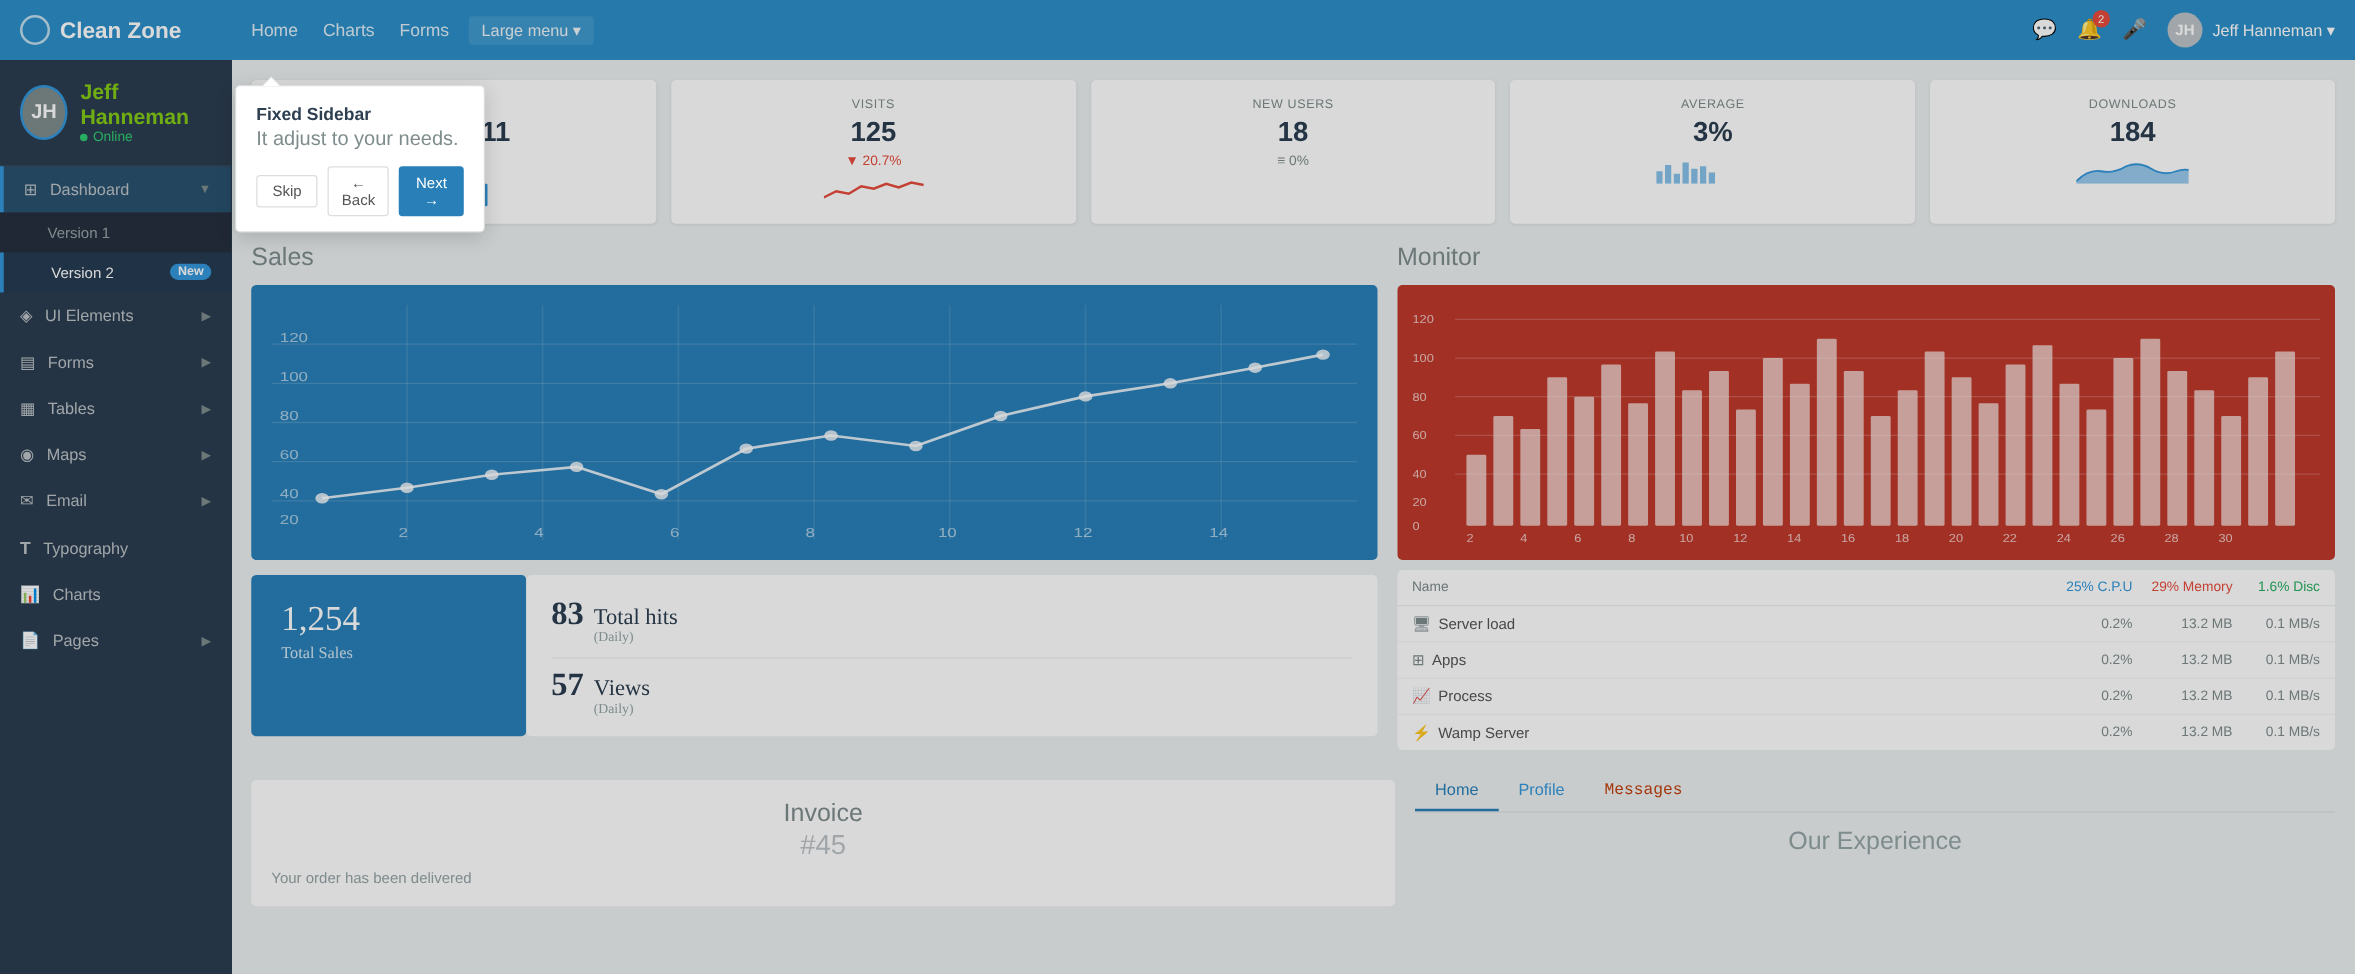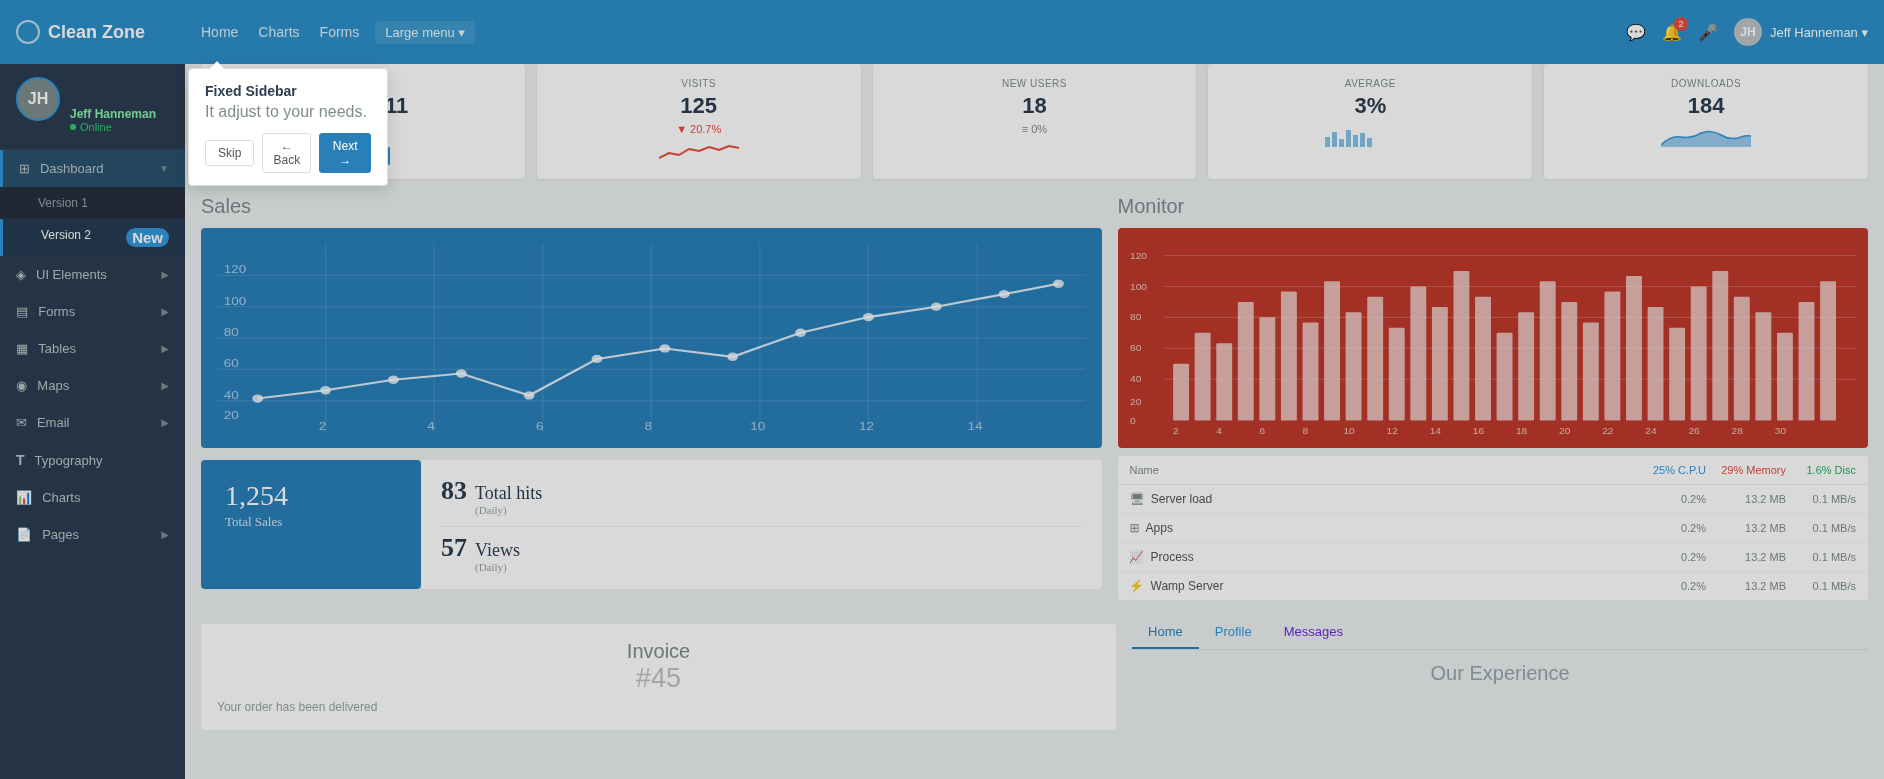--- a/index.html
+++ b/index.html
@@ -1,21 +1,21 @@
 <!DOCTYPE html>
 <html><head>
   <meta charset="utf-8">
   <style>
     * { box-sizing: border-box; margin: 0; padding: 0; }
     body { font-family: 'Segoe UI', Arial, sans-serif; background: #ecf0f1; overflow: hidden; width: 1884px; height: 779px; }
 
     
     .navbar {
       background: #2c8fc9;
-      height: 64px;
+      height: 48px;
       display: flex;
       align-items: center;
       padding: 0 16px;
       position: fixed;
       top: 0; left: 0; right: 0;
       z-index: 100;
     }
     .navbar-brand {
       color: white;
       font-size: 18px;
@@ -96,21 +96,21 @@
       border-bottom: 1px solid rgba(255,255,255,0.05);
     }
     .user-avatar {
       width: 44px; height: 44px;
       border-radius: 50%;
       background: #7f8c8d;
       display: flex; align-items: center; justify-content: center;
       font-size: 16px; color: white; font-weight: bold;
       border: 2px solid #3498db;
     }
-    .user-name { color: #86efac; font-size: 12px; font-weight: 600; margin-top: 43px; }
+    .user-name { color: #84cc16; font-size: 17px; font-weight: 600; }
     .user-status { color: #2ecc71; font-size: 11px; display: flex; align-items: center; gap: 4px; }
     .status-dot { width: 6px; height: 6px; border-radius: 50%; background: #2ecc71; }
 
     .sidebar-item {
       display: flex; align-items: center; justify-content: space-between;
       padding: 11px 16px;
       color: #bdc3c7;
       font-size: 13px;
       cursor: pointer;
       transition: background 0.2s;
@@ -122,21 +122,21 @@
     .sidebar-sub-item {
       padding: 9px 16px 9px 38px;
       color: #95a5a6;
       font-size: 12px;
       cursor: pointer;
     }
     .sidebar-sub-item.active { color: white; background: rgba(41,128,185,0.15); border-left: 3px solid #3498db; }
     .badge-new {
       background: #3498db;
       color: white;
-      font-size: 15px;
+      font-size: 10px;
       padding: 1px 6px;
       border-radius: 10px;
       font-weight: 600;
     }
 
     
     .main {
       margin-left: 185px;
       margin-top: 48px;
       padding: 16px;
@@ -242,21 +242,21 @@
     
     .invoice-section {
       background: white;
       border-radius: 4px;
       padding: 16px;
       margin-top: 8px;
       flex: 1.2;
     }
     .invoice-header { display: flex; justify-content: space-between; align-items: center; flex-direction: column; }
     .invoice-title { font-size: 20px; color: #7f8c8d; font-weight: 300; }
-    .invoice-num { font-size: 27px; color: #bdc3c7; }
+    .invoice-num { font-size: 22px; color: #bdc3c7; }
     .invoice-desc { font-size: 12px; color: #95a5a6; margin-top: 6px; }
 
     
     .profile-section { flex: 1; }
     .profile-tabs { display: flex; gap: 0; border-bottom: 1px solid #ddd; margin-bottom: 0; }
     .profile-tab {
       padding: 8px 16px; font-size: 13px; cursor: pointer;
       border-bottom: 2px solid transparent; color: #7f8c8d;
     }
     .profile-tab.active { color: #2980b9; border-bottom-color: #2980b9; }
@@ -704,21 +704,21 @@
       <div class="invoice-header">
         <span class="invoice-title">Invoice</span>
         <span class="invoice-num">#45</span>
       </div>
       <div class="invoice-desc">Your order has been delivered</div>
     </div>
     <div class="profile-section">
       <div class="profile-tabs">
         <div class="profile-tab active">Home</div>
         <div class="profile-tab" style="color:#3498db;">Profile</div>
-        <div class="profile-tab" style="color:#6d28d9;">Messages</div>
+        <div class="profile-tab" style="color:#c2410c;font-family:Liberation Mono, monospace;">Messages</div>
       </div>
       <div class="experience-title">Our Experience</div>
     </div>
   </div>
 </main>
 
 <div class="dim-overlay"></div>
 
 <div class="popover">
   <div class="popover-title">Fixed Sidebar</div>

